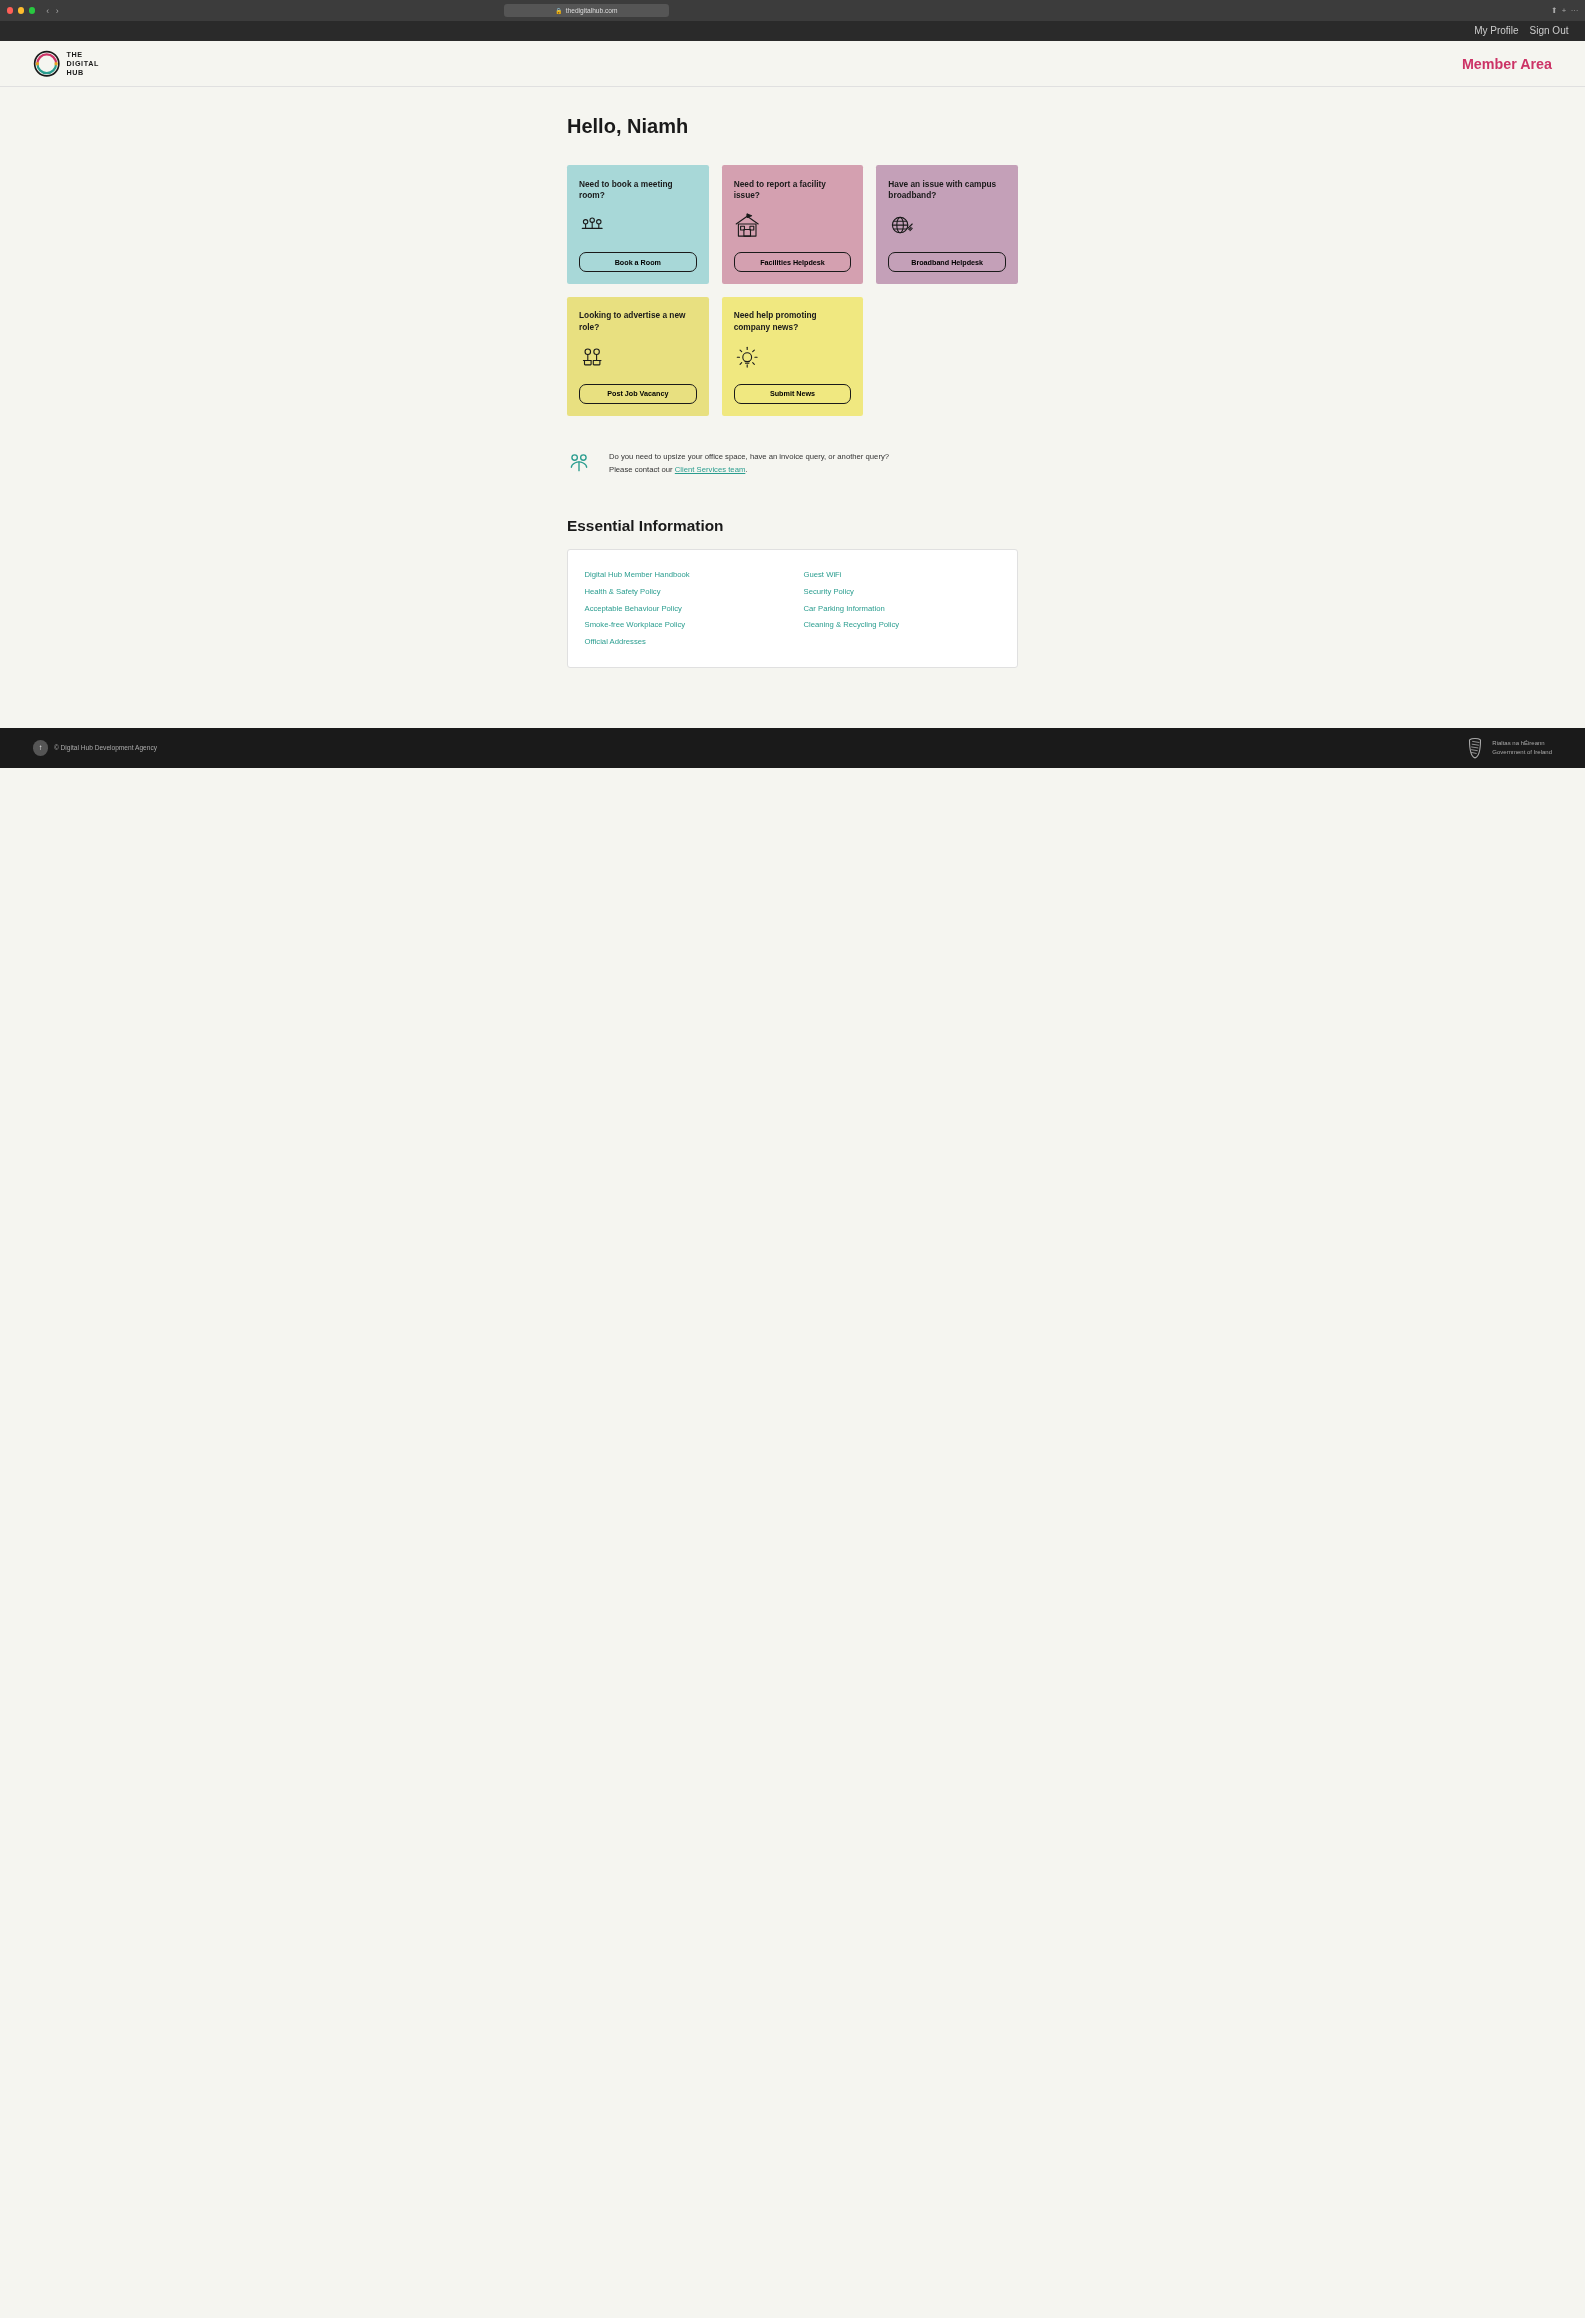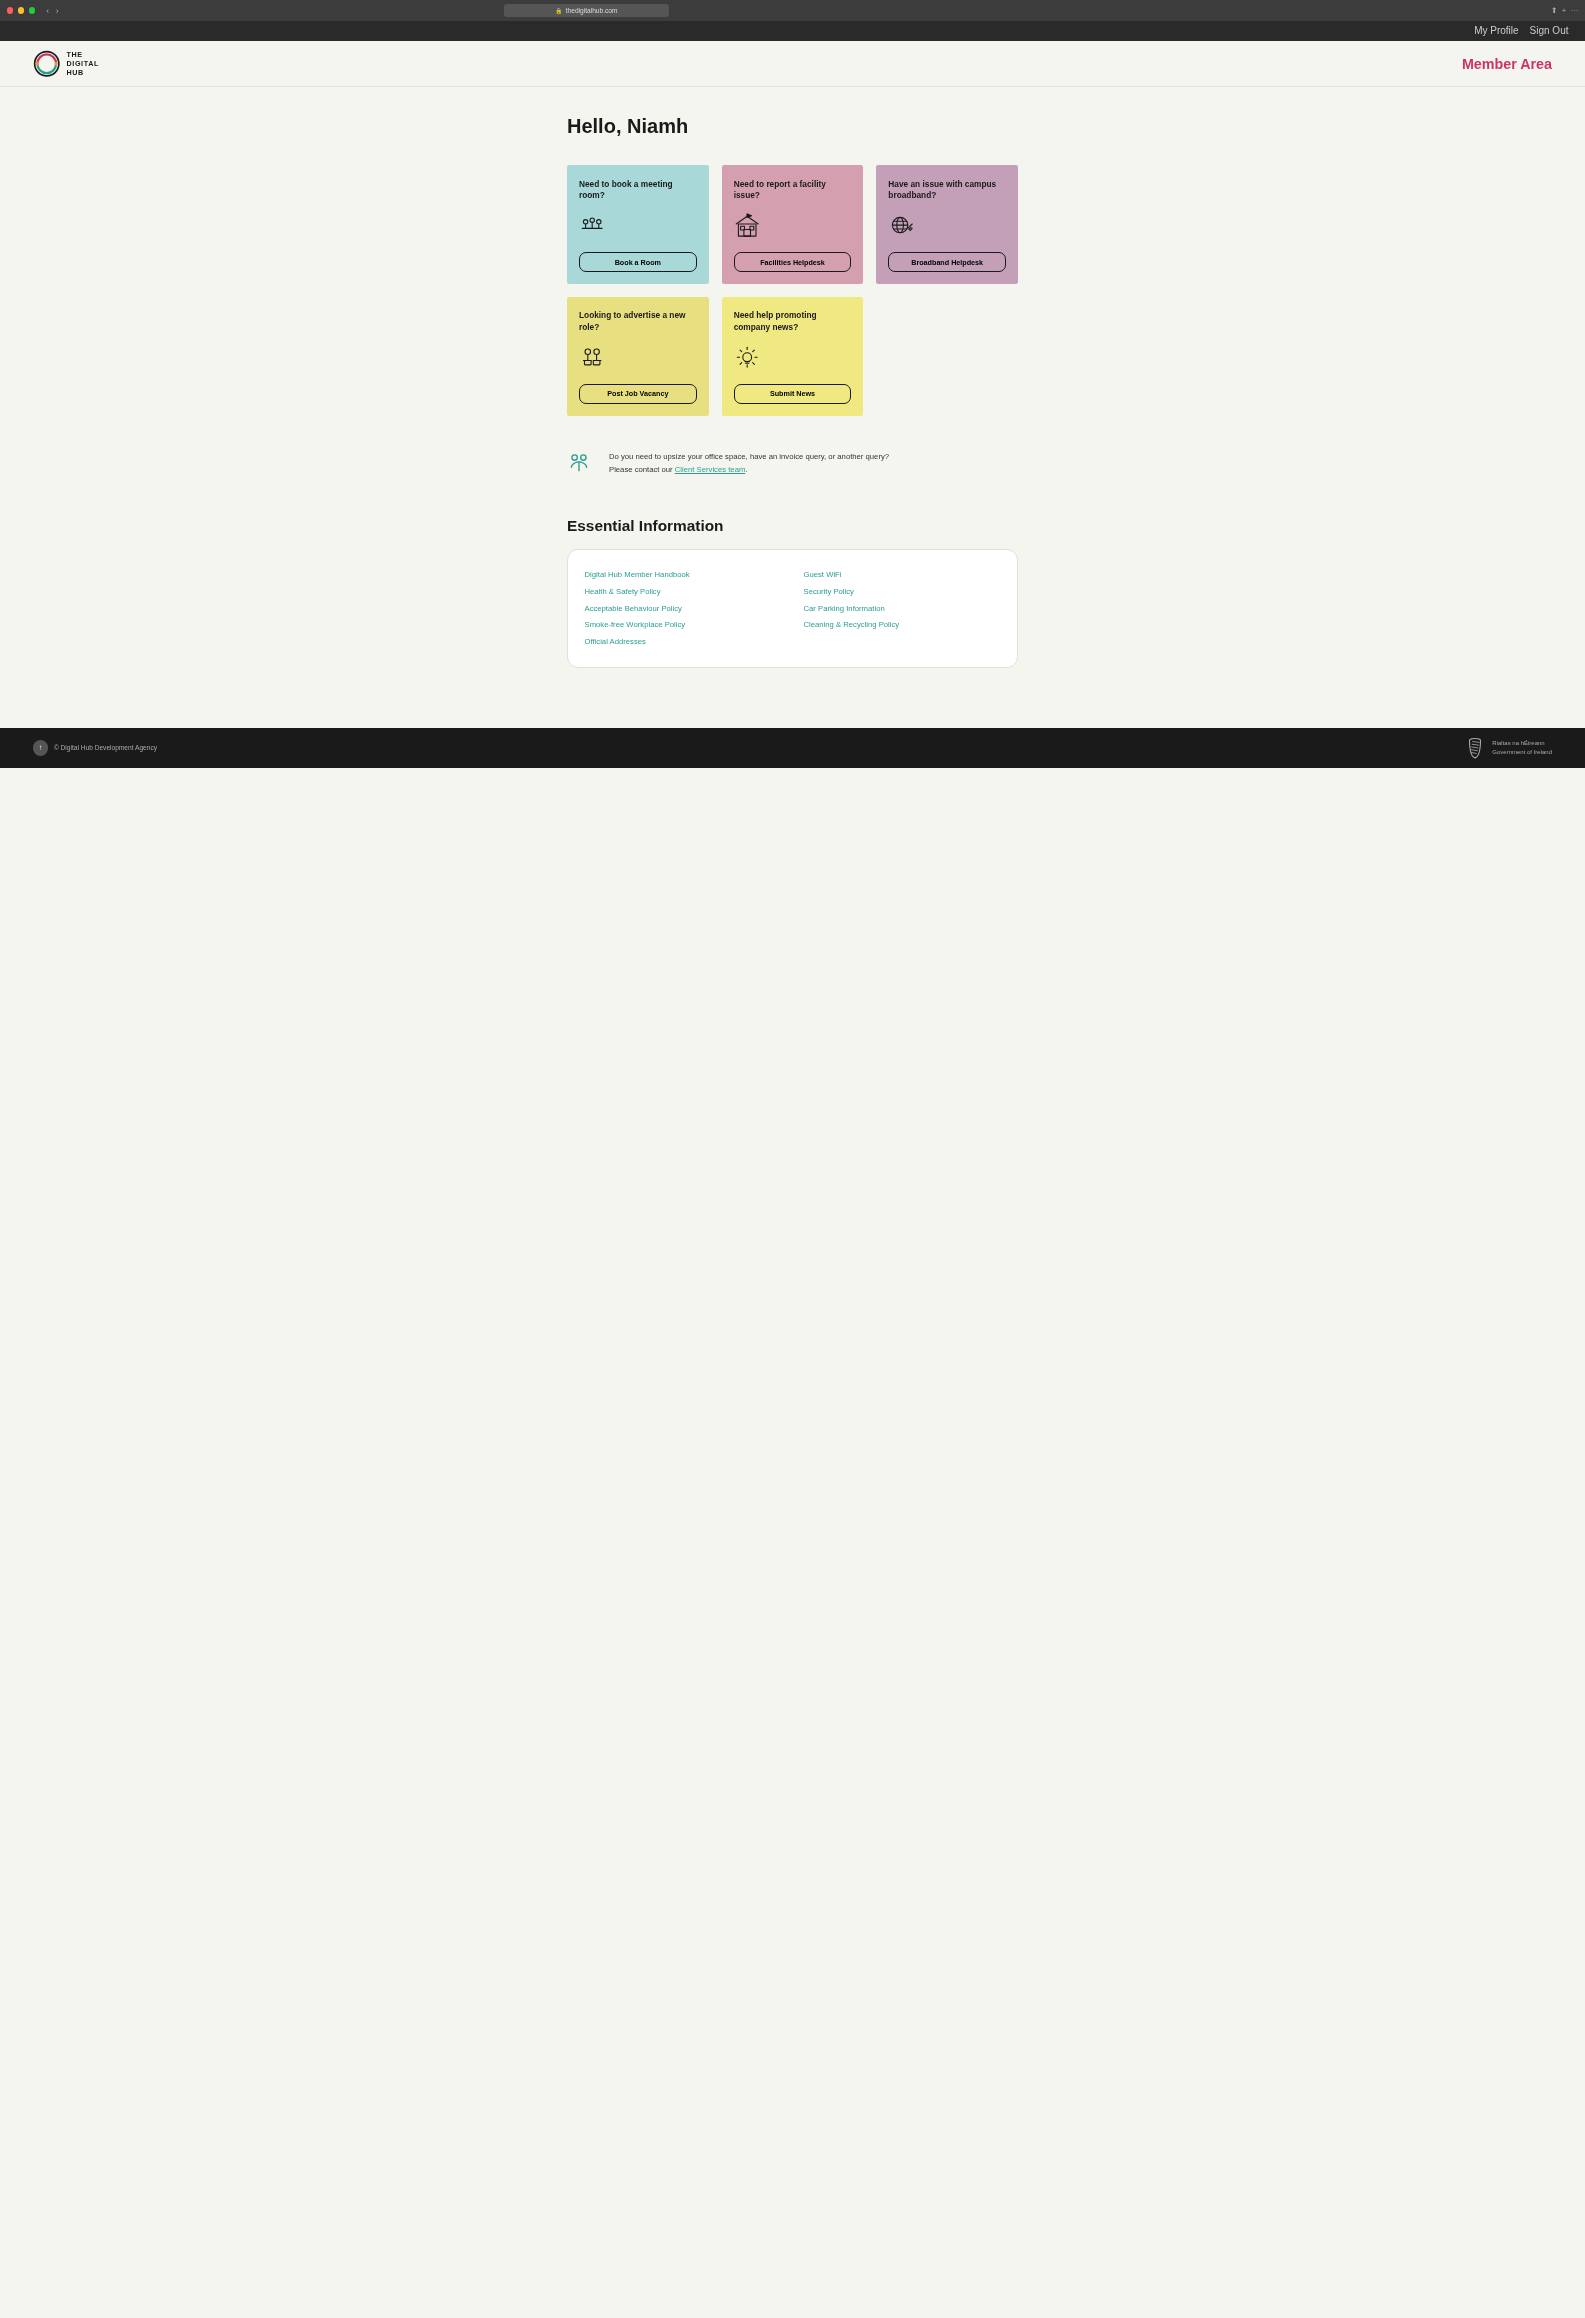--- a/index.html
+++ b/index.html
@@ -190,21 +190,21 @@
       margin-bottom: 22px;
     }
     .essential-title {
       font-size: 15.4px;
       font-weight: 800;
       margin-bottom: 13.2px;
     }
     .essential-box {
       background: #fff;
       border: 0.6px solid #e0e0e0;
-      border-radius: 11px;
+      border-radius: 3px;
       padding: 16.5px 16.5px;
       display: grid;
       grid-template-columns: 1fr 1fr;
       gap: 2.2px 22px;
     }
     .essential-link {
       color: #2a9d8f;
       text-decoration: none;
       font-size: 7.7px;
       padding: 3.9px 0;

